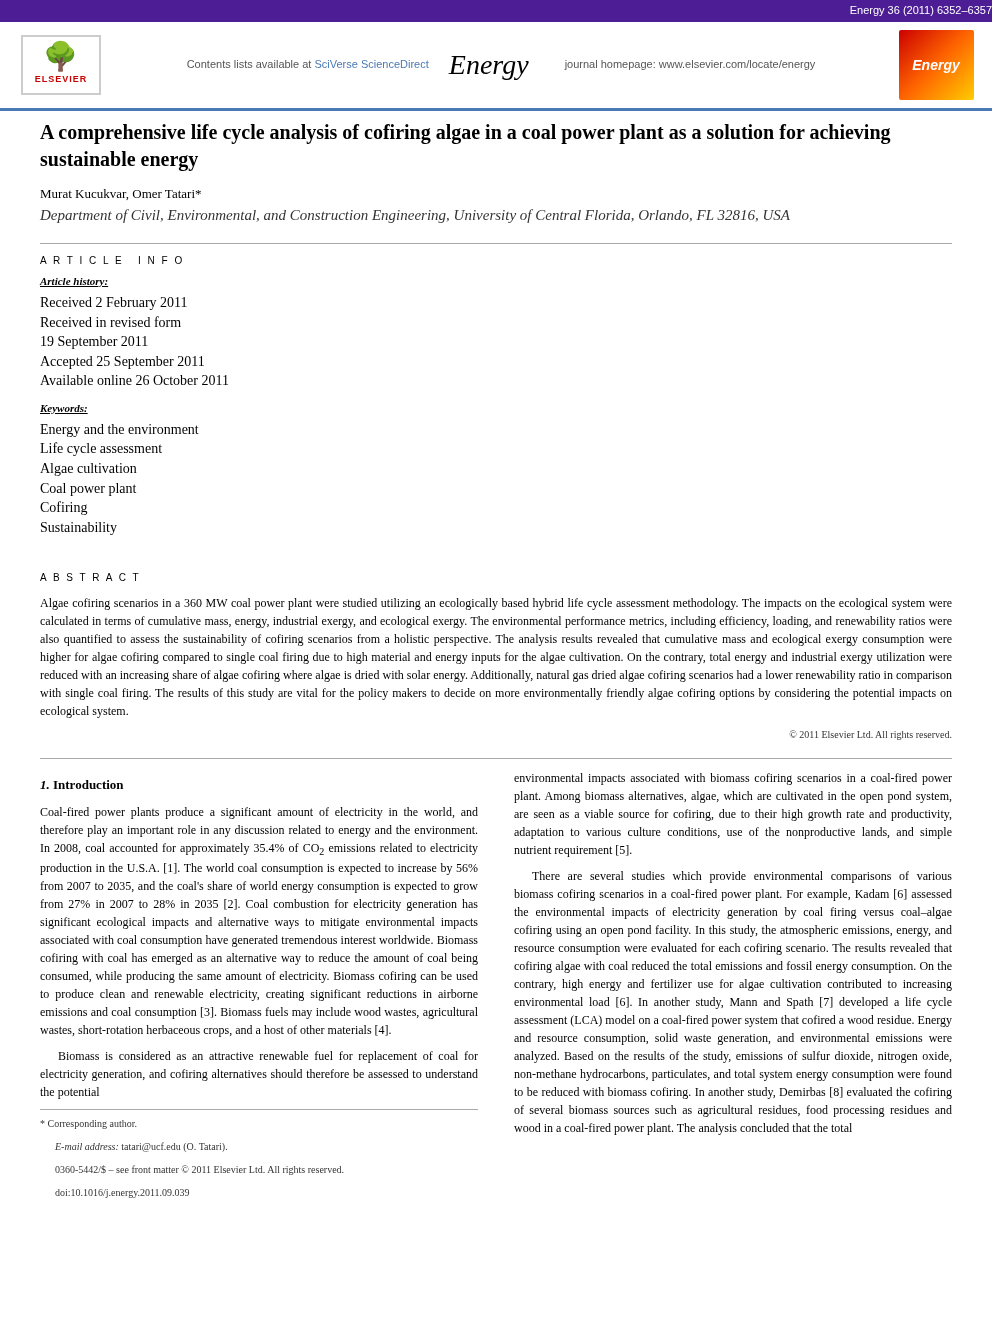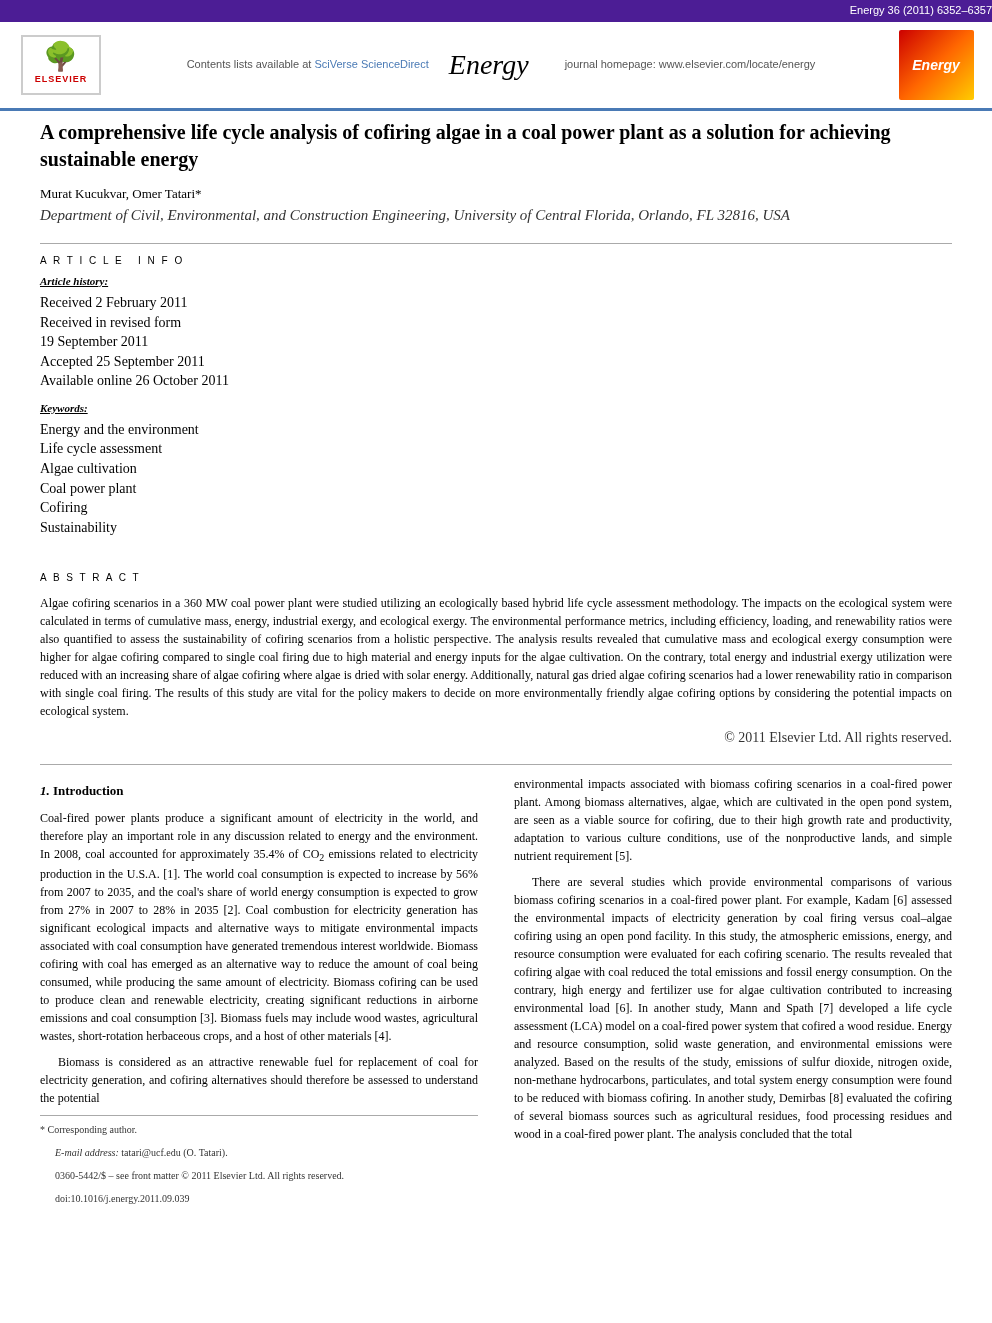--- a/index.html
+++ b/index.html
@@ -176,21 +176,21 @@
       margin-bottom: 8px;
       color: #000;
     }
     .abstract-text {
       font-size: 12px;
       line-height: 1.5;
       text-align: justify;
     }
     .copyright-line {
       text-align: right;
-      font-size: 14px;
+      font-size: 10px;
       color: #333;
       margin-top: 8px;
     }
     .body-section {
       margin-top: 10px;
     }
     .two-col-body {
       display: flex;
       gap: 36px;
     }

